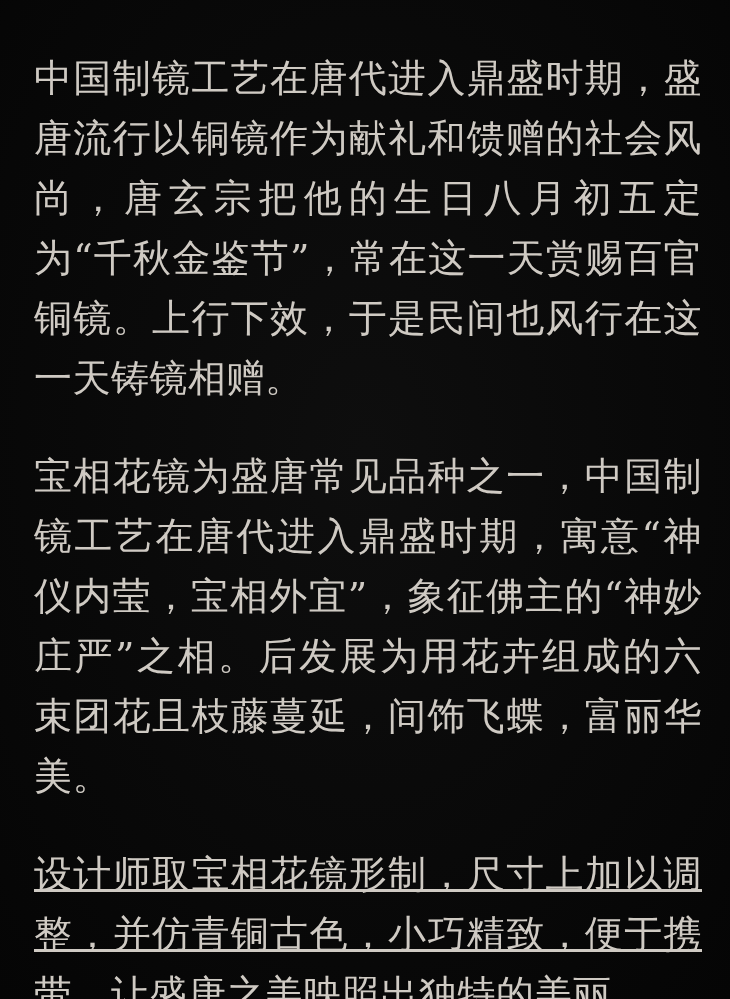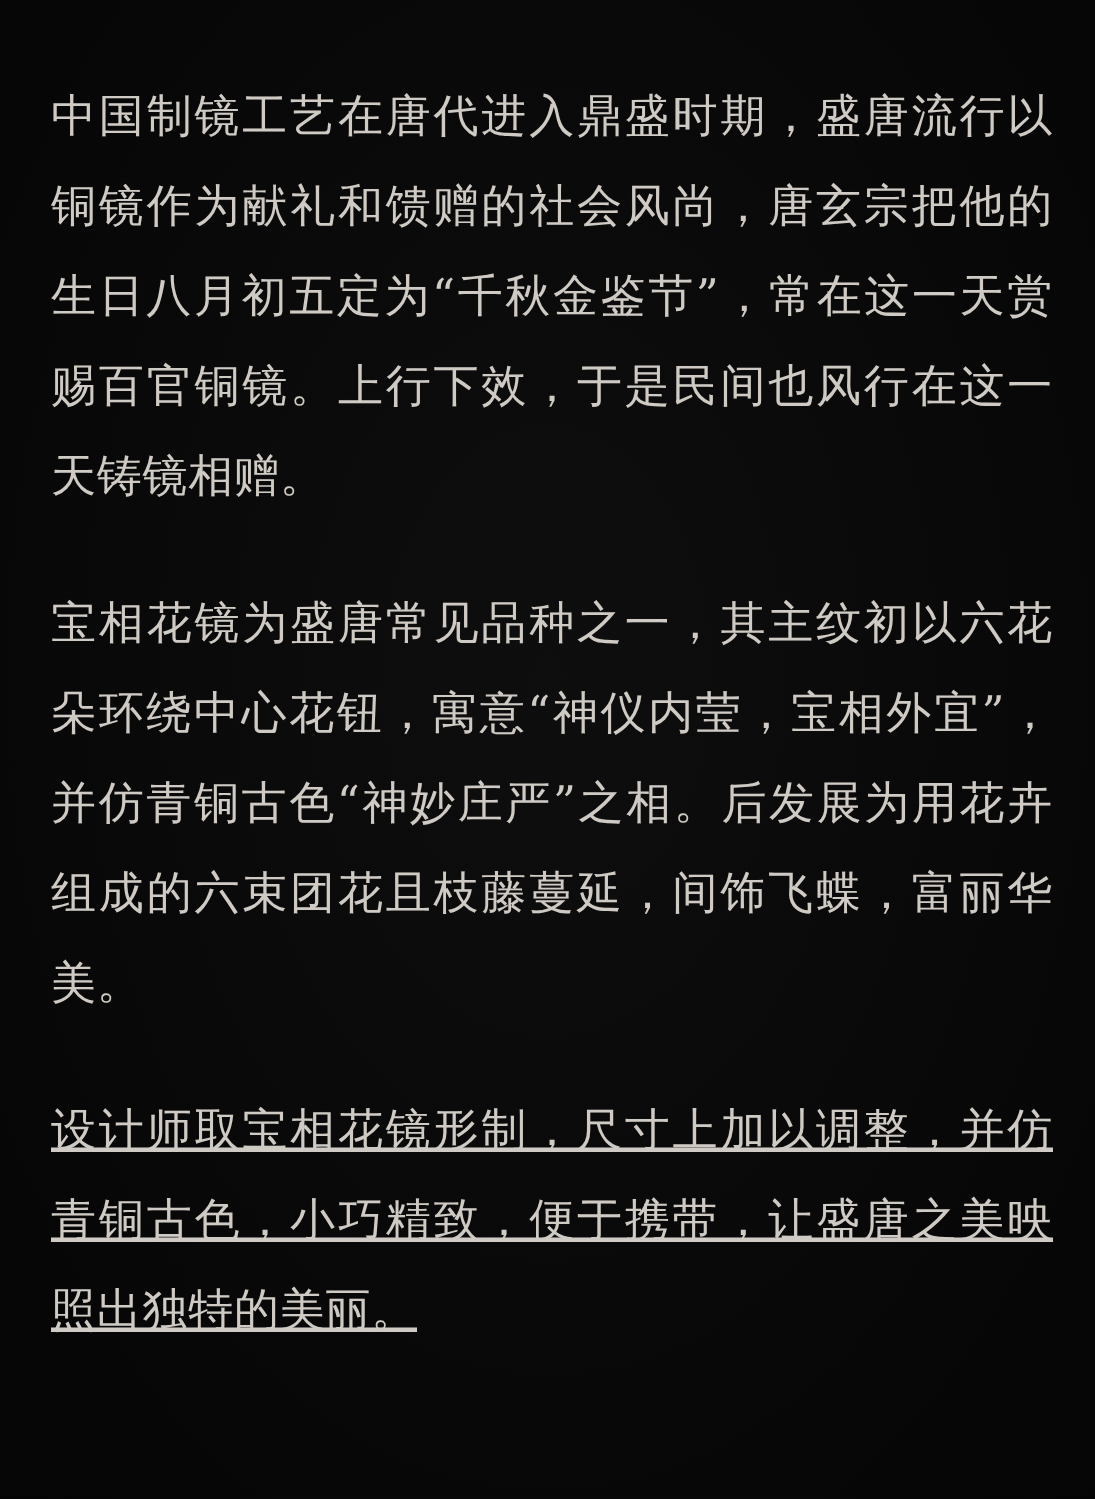--- a/index.html
+++ b/index.html
@@ -19,35 +19,35 @@
     height: 999px;
     background: radial-gradient(ellipse at 50% 45%, #0e0e0e 0%, #090909 55%, #050505 100%);
     box-sizing: border-box;
     padding: 48px 28px 28px 34px;
   }
   .article {
     display: block;
   }
   .para {
     color: #cfcac3;
-    font-size: 30px;
+    font-size: 38px;
     line-height: 60px;
     letter-spacing: 0.5px;
     text-align: justify;
     text-justify: inter-character;
     margin: 0 0 38px 0;
     text-shadow: 0 0 1px rgba(255,255,255,0.08);
   }
   .para:last-child {
     margin-bottom: 0;
     text-decoration: underline;
   }
 </style>
 </head>
 <body>
 
 <div class="page">
   <div class="article">
     <p class="para">中国制镜工艺在唐代进入鼎盛时期，盛唐流行以铜镜作为献礼和馈赠的社会风尚，唐玄宗把他的生日八月初五定为“千秋金鉴节”，常在这一天赏赐百官铜镜。上行下效，于是民间也风行在这一天铸镜相赠。</p>
-    <p class="para">宝相花镜为盛唐常见品种之一，其主纹初以六花朵环绕中心花钮，寓意“神仪内莹，宝相外宜”，并仿青铜古色“神妙庄严”之相。后发展为用花卉组成的六束团花且枝藤蔓延，间饰飞蝶，富丽华美。</p>
+    <p class="para">宝相花镜为盛唐常见品种之一，中国制镜工艺在唐代进入鼎盛时期，寓意“神仪内莹，宝相外宜”，象征佛主的“神妙庄严”之相。后发展为用花卉组成的六束团花且枝藤蔓延，间饰飞蝶，富丽华美。</p>
     <p class="para">设计师取宝相花镜形制，尺寸上加以调整，并仿青铜古色，小巧精致，便于携带，让盛唐之美映照出独特的美丽。</p>
   </div>
 </div>
 
 </body></html>

